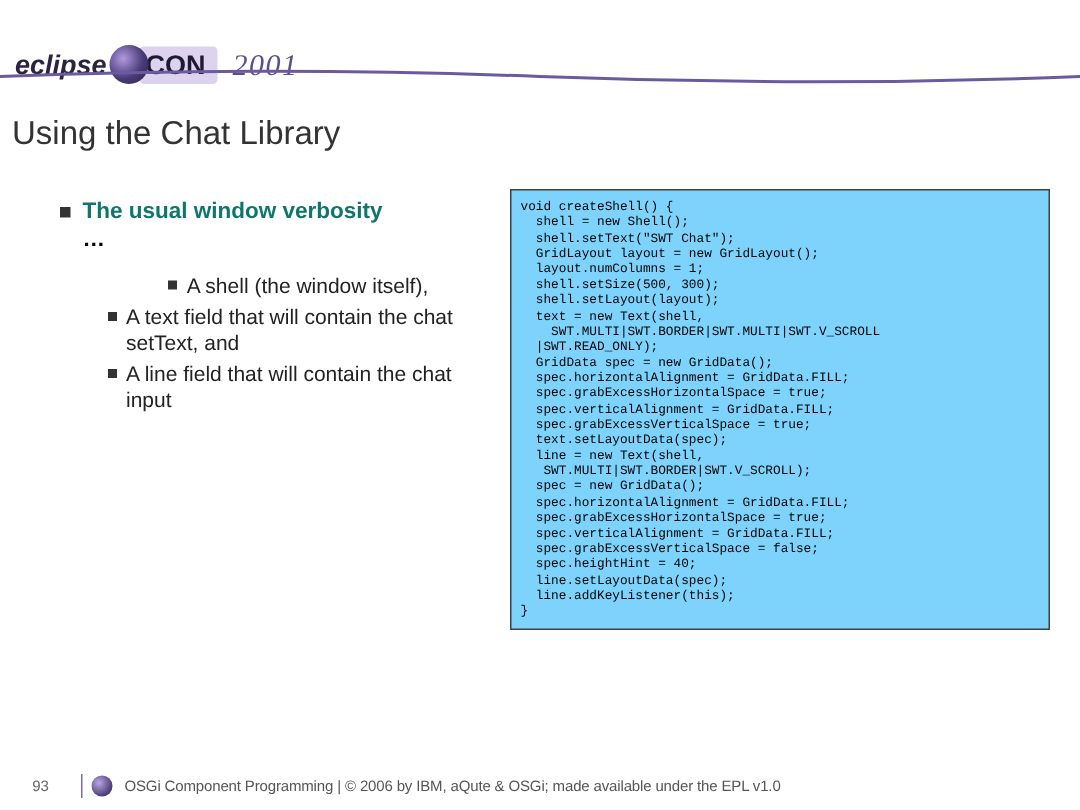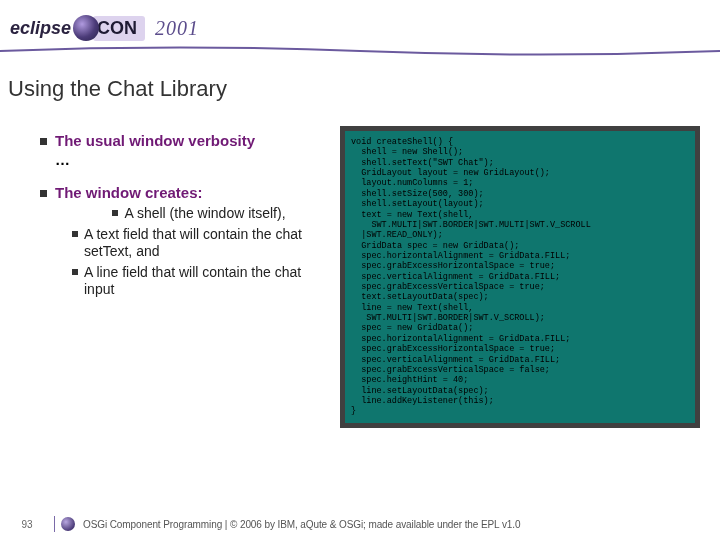--- a/index.html
+++ b/index.html
@@ -8,21 +8,21 @@
     height: 540px;
     background: #fff;
     font-family: Arial, Helvetica, sans-serif;
     position: relative;
     overflow: hidden;
   }
   .header {
     position: relative;
     height: 56px;
     display: flex;
-    align-items: center;
+    align-items: flex-end;
     padding-left: 10px;
   }
   .logo-eclipse {
     display: inline-flex;
     align-items: center;
     font-style: italic;
     font-weight: bold;
     font-size: 18px;
     color: #2b2340;
   }
@@ -70,21 +70,21 @@
   }
   .left {
     width: 300px;
     padding-right: 14px;
   }
   .bul1 {
     display: flex;
     margin: 6px 0 2px 0;
     font-weight: bold;
     font-size: 15px;
-    color: #701a75;
+    color: #0f766e;
   }
   .bul1 .sq {
     width: 7px; height: 7px; background: #333;
     margin: 6px 8px 0 0; flex: none;
   }
   .cont1 { margin-left: 15px; font-weight: bold; font-size: 15px; }
   .bul2wrap { margin-left: 32px; margin-top: 2px; }
   .bul2 {
     display: flex;
     font-size: 14px;
@@ -94,22 +94,22 @@
     justify-content: center;
   }
   .bul2 .sq {
     width: 6px; height: 6px; background: #333;
     margin: 5px 6px 0 0; flex: none;
   }
   .right {
     flex: 1;
   }
   .codebox {
-    border: 5px solid #404040;
-    background: #0f766e;
+    border: 1px solid #404040;
+    background: #7dd3fc;
     font-family: "Courier New", monospace;
     font-size: 8.5px;
     line-height: 1.22;
     color: #000;
     padding: 6px 6px;
     white-space: pre;
     overflow: hidden;
   }
   .footer {
     position: absolute;
@@ -161,24 +161,20 @@
   <div class="left">
 
     <div class="bul1">
       <span class="sq"></span>
       <span>The usual window verbosity</span>
     </div>
     <div class="cont1">…</div>
 
     <div style="height:10px"></div>
 
-    <div class="bul1">
-      <span class="sq"></span>
-      <span>The window creates:</span>
-    </div>
 
     <div class="bul2wrap">
       <div class="bul2">
         <span class="sq"></span>
         <span>A shell (the window itself),</span>
       </div>
       <div class="bul2">
         <span class="sq"></span>
         <span>A text field that will contain the chat setText, and</span>
       </div>

